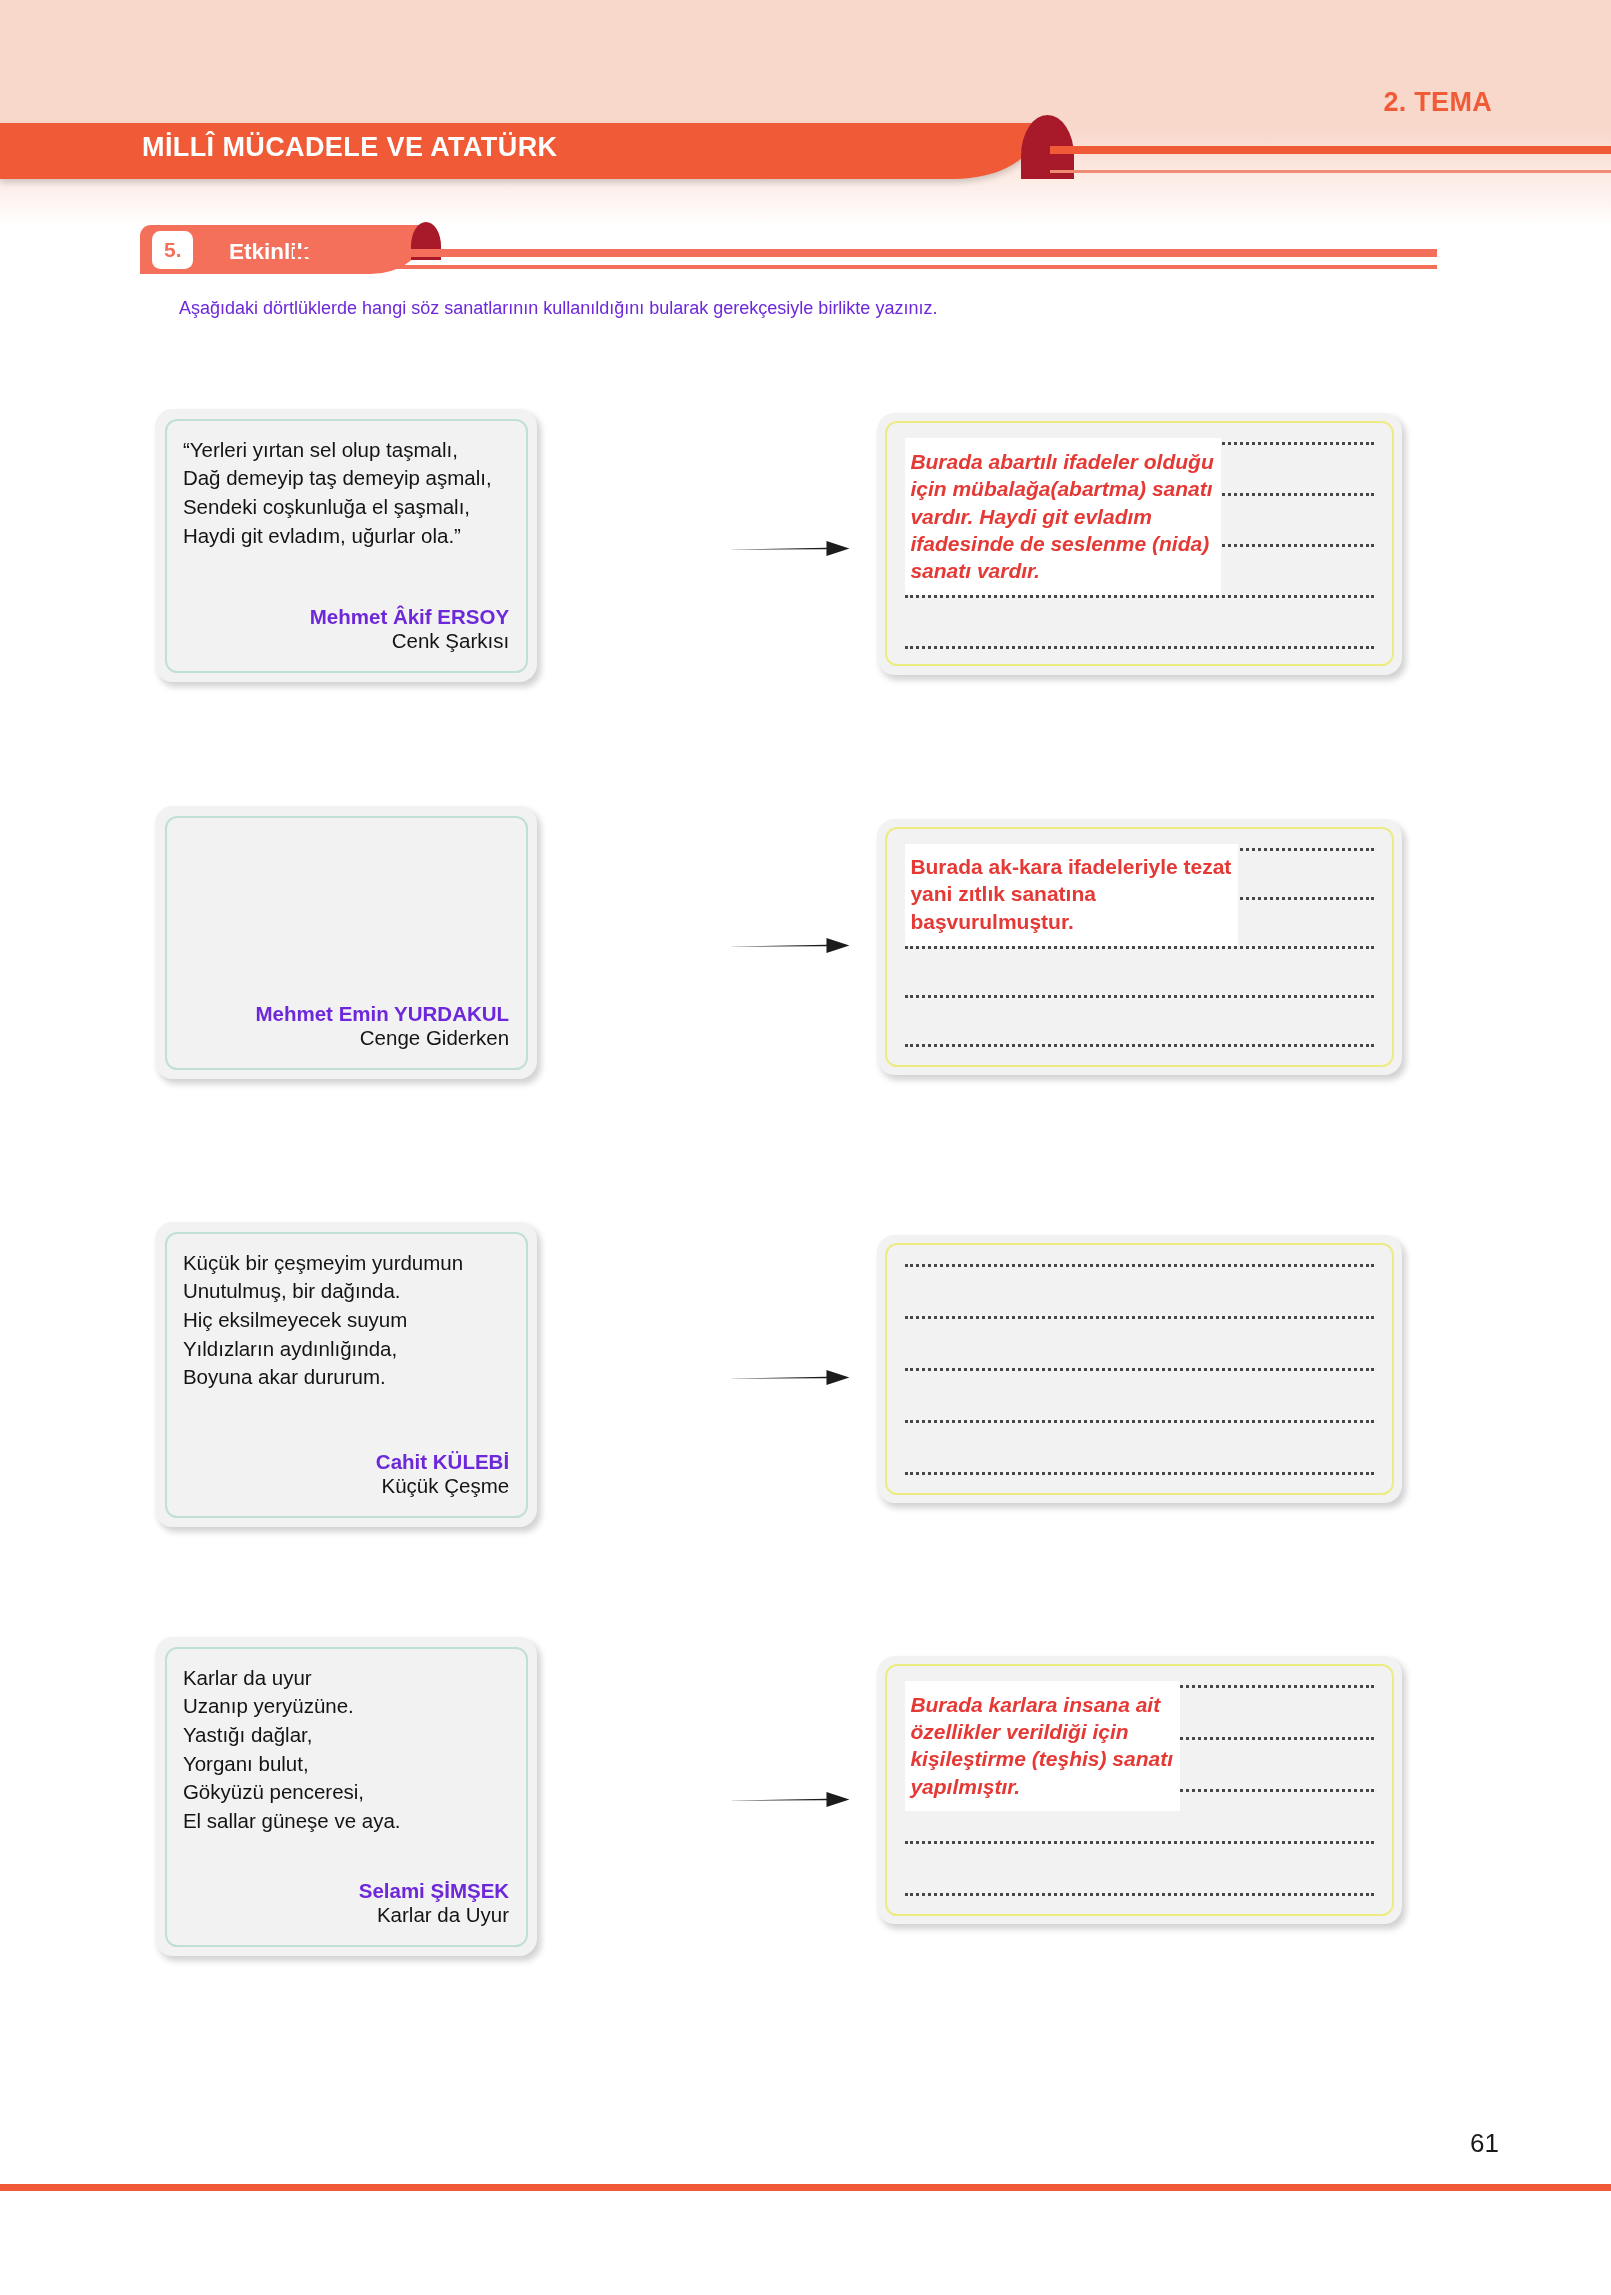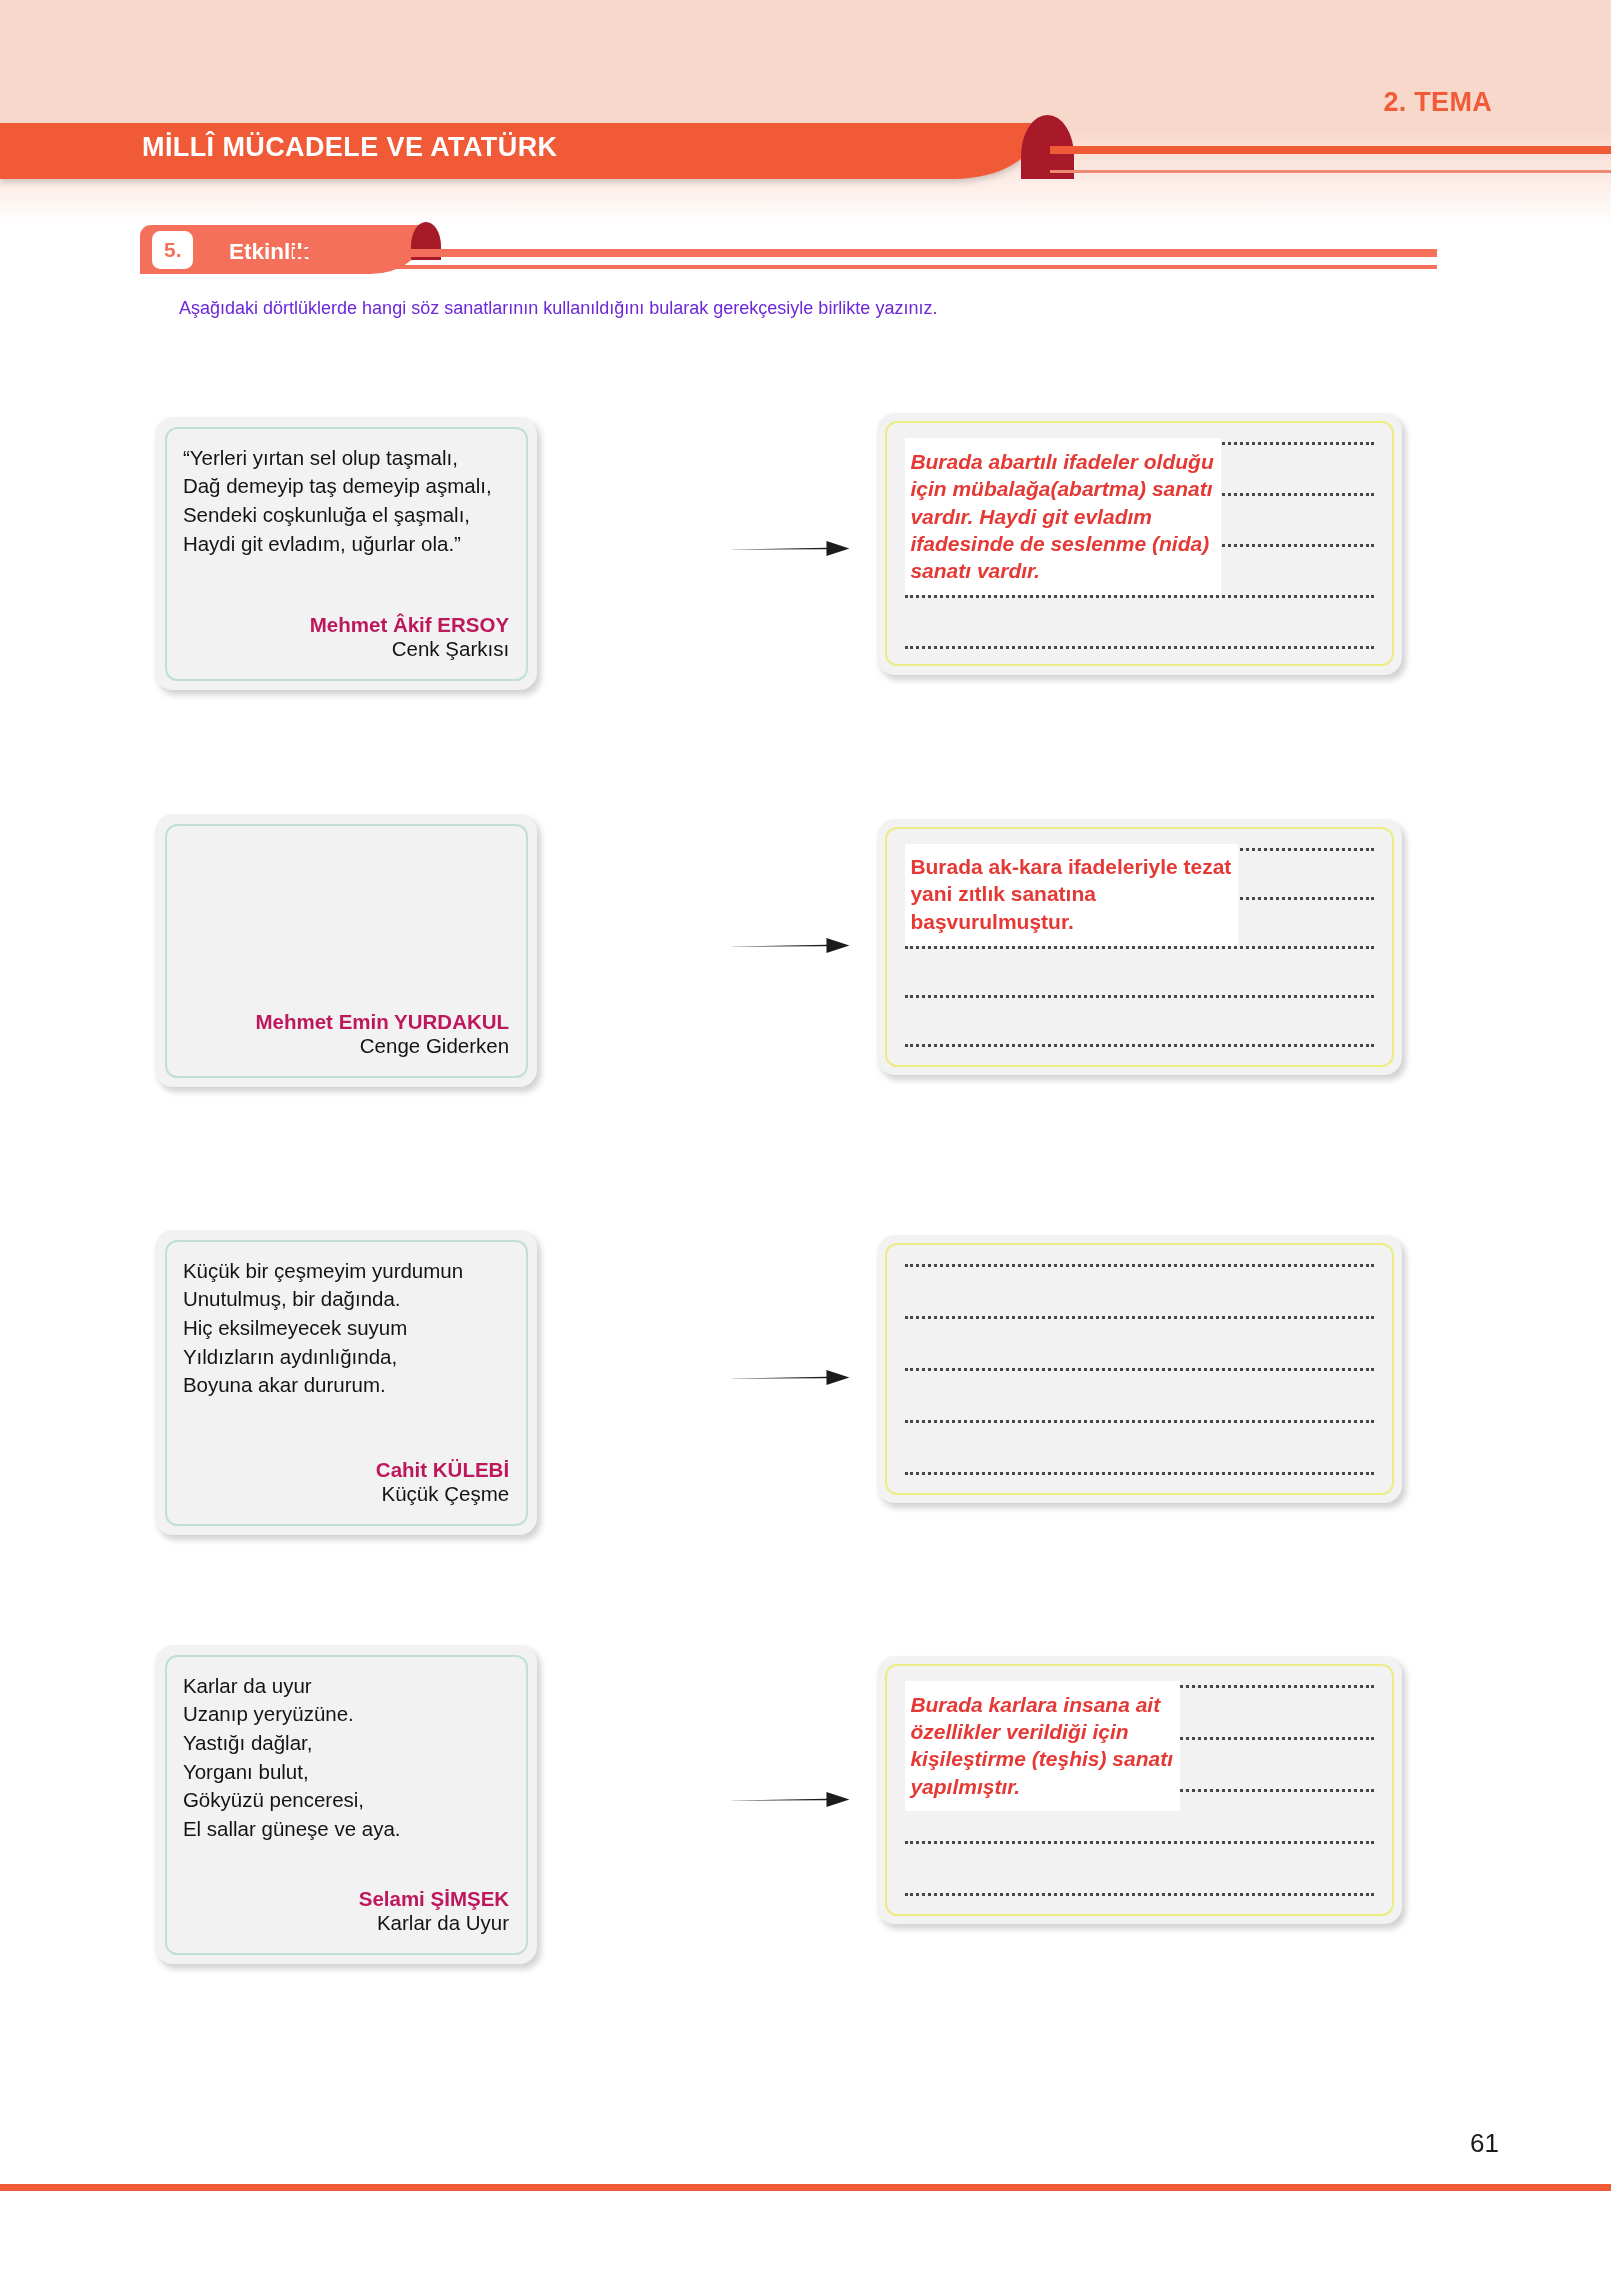--- a/index.html
+++ b/index.html
@@ -77,41 +77,41 @@
     position:absolute;left:179px;top:298px;
     font-size:18px;color:#6d28d9;
   }
 
   
   .rows{position:absolute;left:0;top:0;width:1611px;}
   .row{position:absolute;left:0;width:1611px;}
 
   
   .poem-card{
-    position:absolute;left:155px;top:16px;
+    position:absolute;left:155px;top:8px;
     width:382px;
     background:#f2f2f2;
     border-radius:17.7px;
     box-shadow:3.4px 4.1px 6.8px rgba(0,0,0,.18);
     padding:9.5px;
     box-sizing:border-box;
   }
   .poem-inner{
     border:2px solid #bfdfd7;
     border-radius:12.3px;
     padding:15px 16.4px 17.7px 16.4px;
     min-height:225px;
     box-sizing:border-box;
     display:flex;flex-direction:column;
   }
   .poem-lines{font-size:20.5px;line-height:1.40;color:#141414;}
   .poem-lines div{white-space:nowrap;}
   .poem-author{
     margin-top:auto;text-align:right;
-    font-size:20.5px;font-weight:bold;color:#be185d;
+    font-size:20.5px;font-weight:bold;color:#6d28d9;
     padding-top:17.7px;
   }
   .poem-source{text-align:right;font-size:20.5px;color:#141414;}
 
   
   .arrow{
     position:absolute;left:723px;
     width:130px;height:27px;
   }
 

